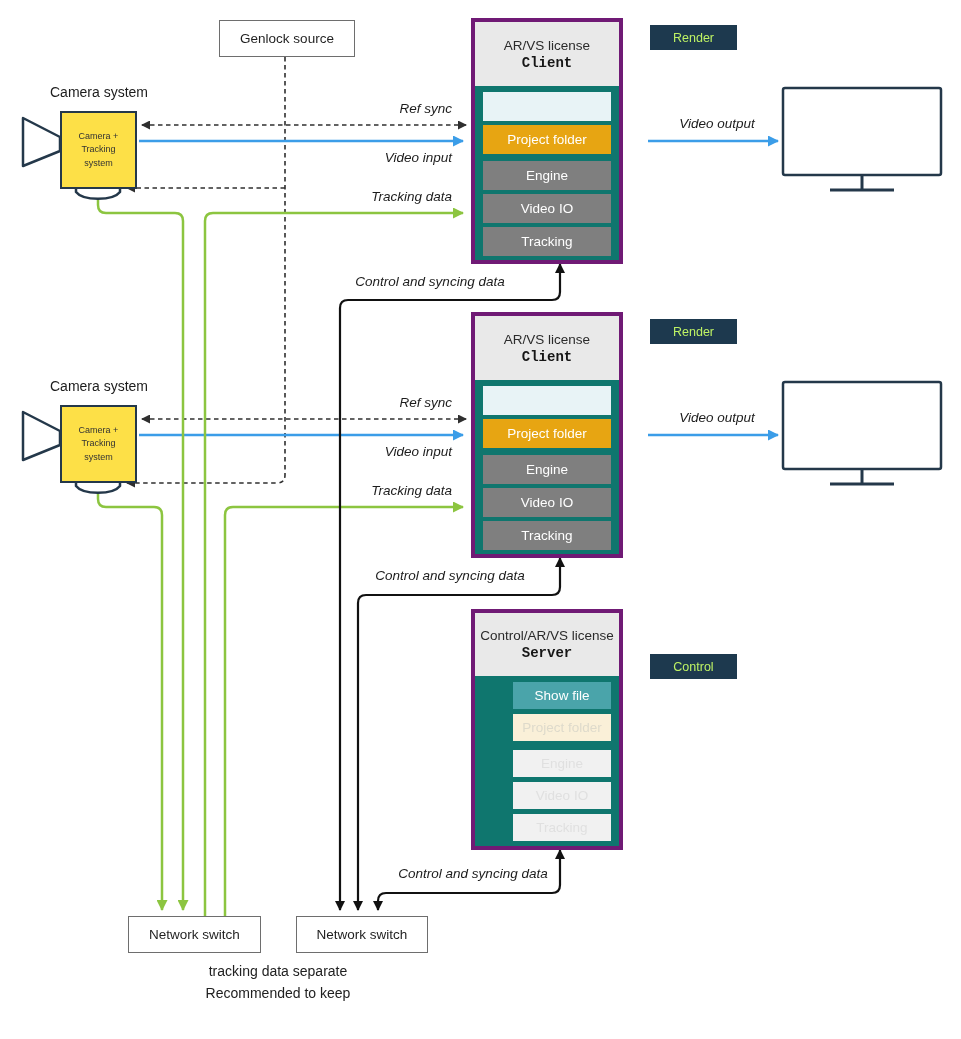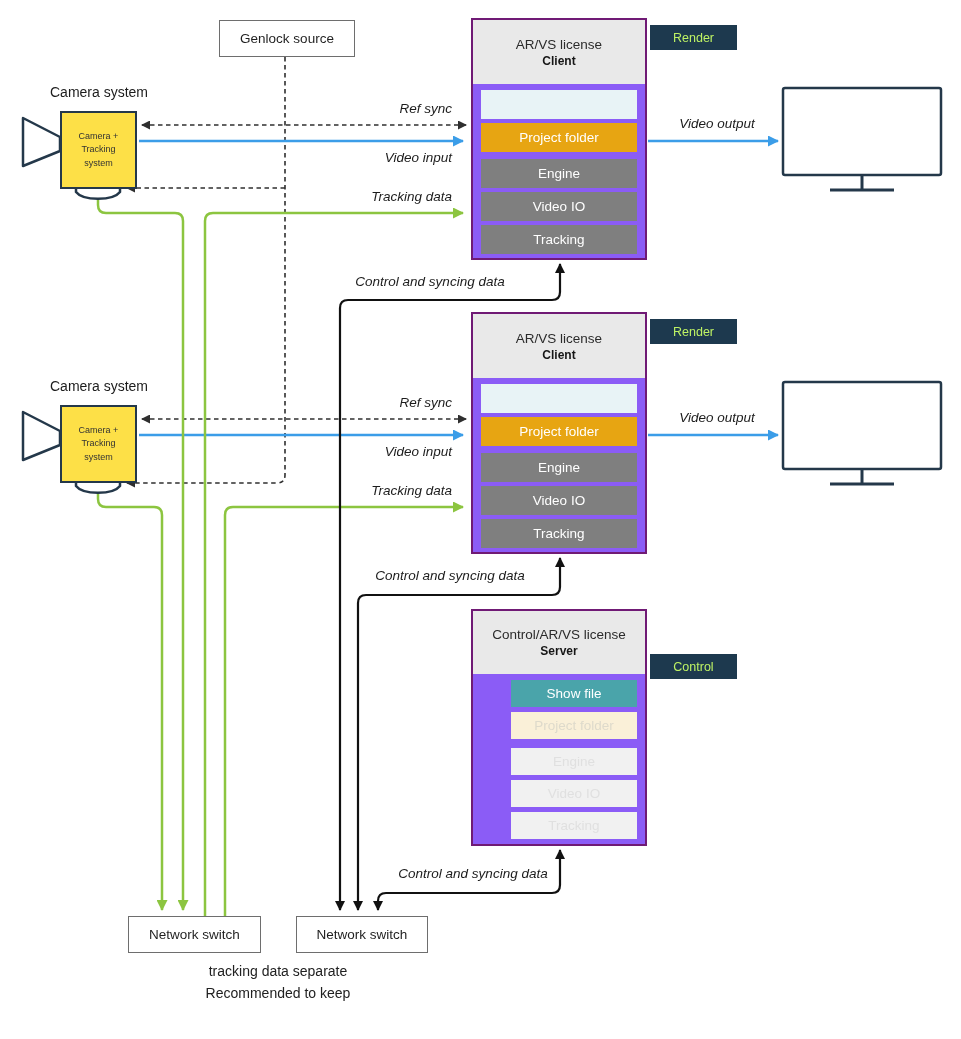--- a/index.html
+++ b/index.html
@@ -6,27 +6,27 @@
   #stage{position:relative;width:961px;height:1039px;background:#fff;
          font-family:"Liberation Sans", sans-serif;overflow:hidden;}
   #wires{position:absolute;left:0;top:0;z-index:1;}
 
   
   .obox{position:absolute;background:#fff;border:1.5px solid #6e6e6e;
         display:flex;align-items:center;justify-content:center;
         font-size:13.5px;color:#1f1f1f;z-index:2;}
 
   
-  .panel{position:absolute;width:176px;background:#8b5cf6;border:2px solid #701a75;
+  .panel{position:absolute;width:152px;background:#0f766e;border:4px solid #701a75;
          box-sizing:border-box;z-index:2;}
   .panel-header{height:64px;background:#e9e9e9;display:flex;flex-direction:column;
                 align-items:center;justify-content:center;gap:2px;}
   .panel-header.srv{height:63px;text-align:right;}
   .license{font-size:13.5px;color:#2b2b2b;}
-  .role{font-size:12px;font-weight:bold;color:#161616;}
+  .role{font-size:14px;font-weight:bold;color:#161616;font-family:Liberation Mono, monospace;}
   .rows{padding:6px 8px 0 8px;}
   .row{height:29px;margin-bottom:4px;display:flex;align-items:center;justify-content:center;
        font-size:13.5px;color:#fff;}
   .srow{height:27px;margin-bottom:5px;margin-left:30px;}
   .gap{margin-top:7px;}
   .sgap{margin-top:9px;}
   .row-empty{background:#e8f3f6;}
   .row-orange{background:#e7a512;}
   .row-gray{background:#7f7f7f;}
   .row-teal{background:#4aa4aa;}

